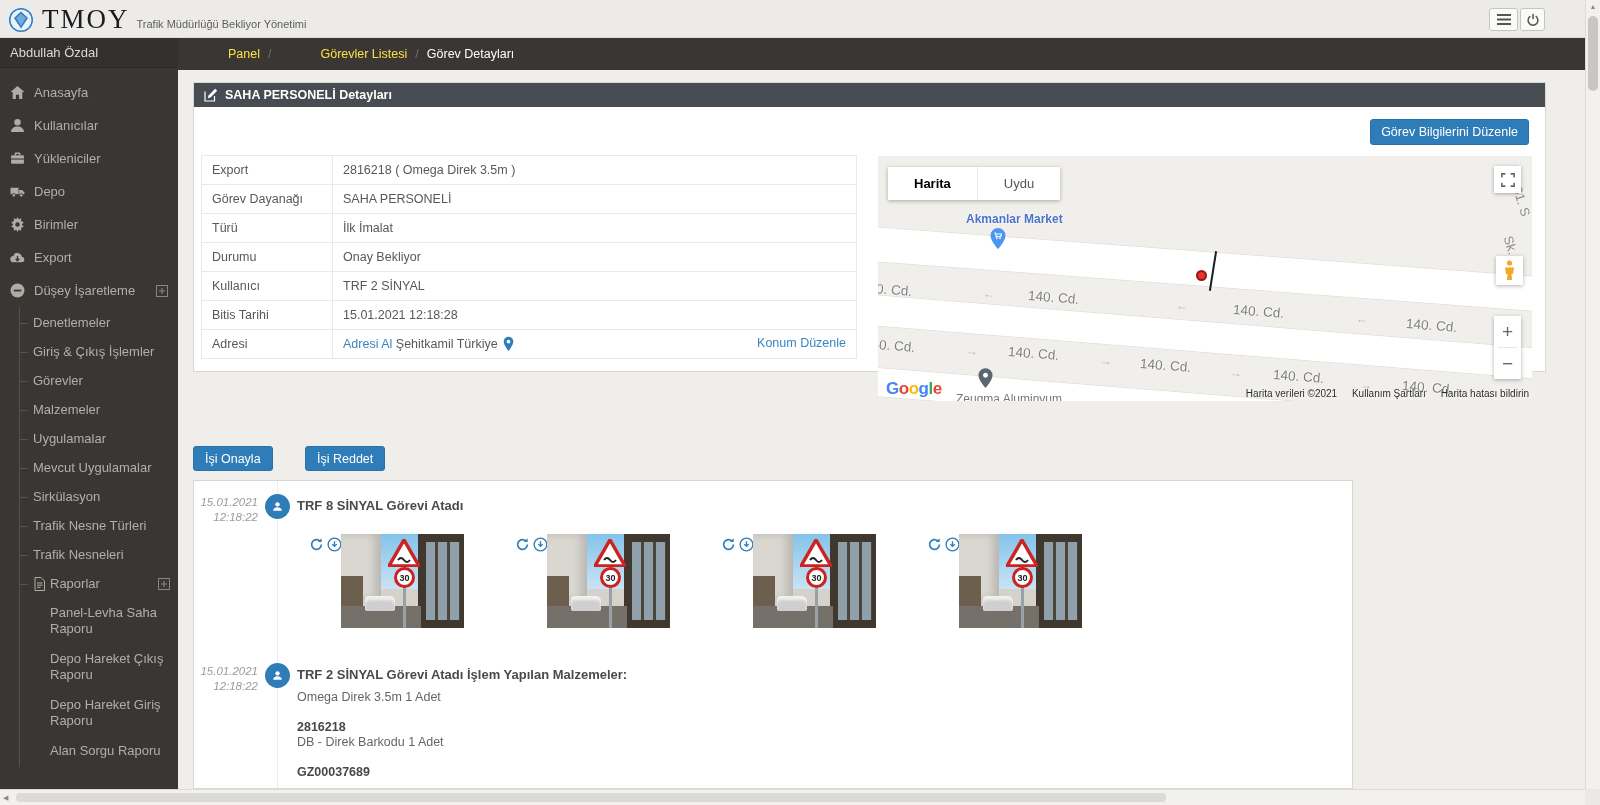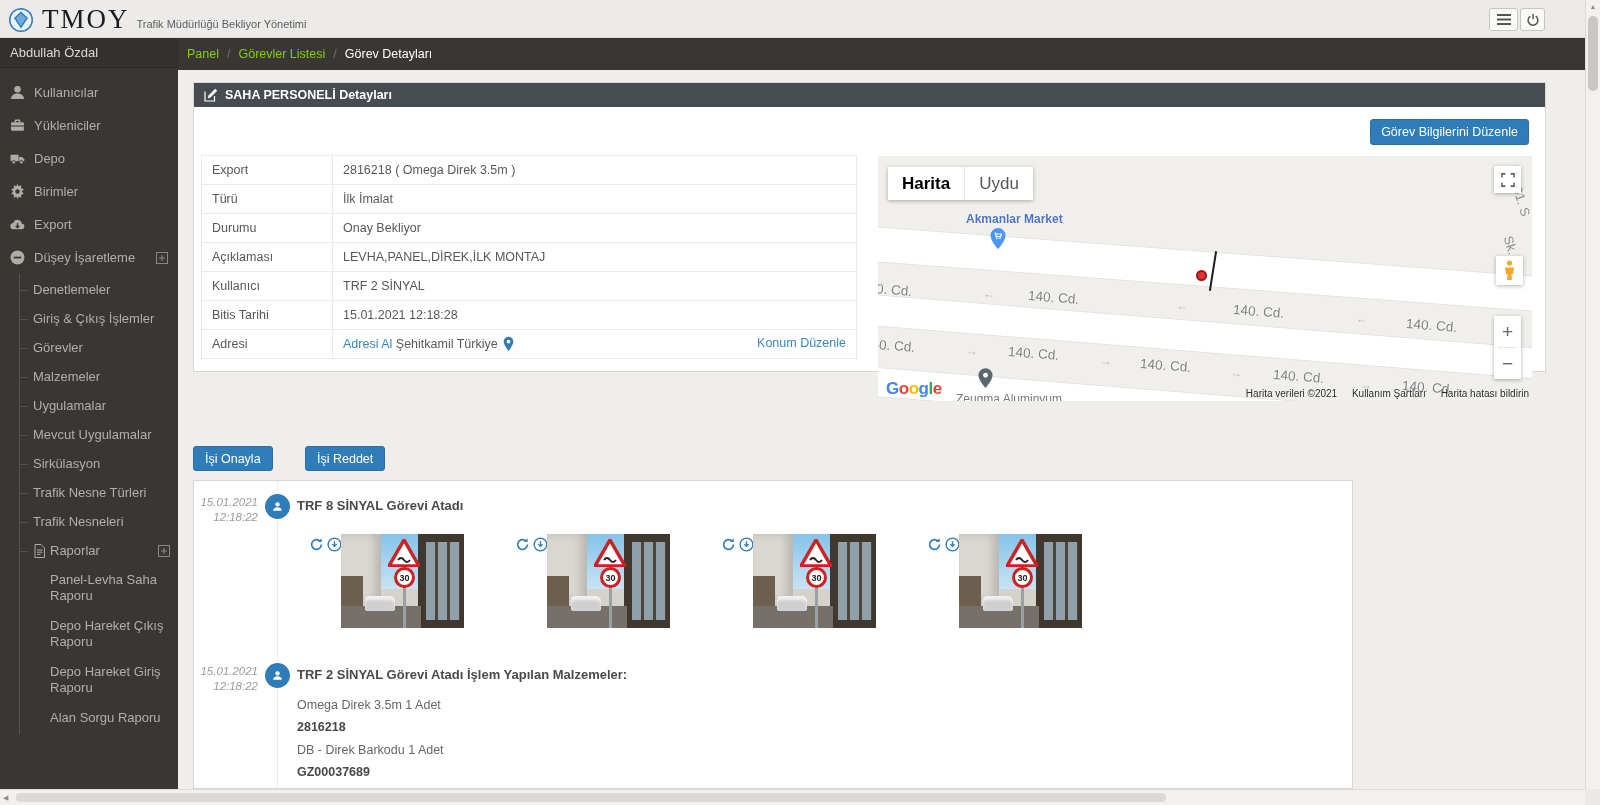--- a/index.html
+++ b/index.html
@@ -34,21 +34,21 @@
   .sub-item { position:relative; padding:7px 0 7px 13px; font-size:13px; color:#b3aeaa; cursor:pointer; white-space:nowrap; }
   .sub-item:before { content:""; position:absolute; left:-1px; top:50%; width:9px; height:1px; background:#56514c; }
   .rep-head { position:relative; display:flex; align-items:center; padding:7px 8px 7px 13px; font-size:13px; cursor:pointer; }
   .rep-head:before { content:""; position:absolute; left:-1px; top:50%; width:9px; height:1px; background:#56514c; }
   .rep-head .ic { width:13px; height:14px; margin-right:4px; display:inline-flex; }
   .rep-head .plus { margin-left:auto; display:inline-flex; }
   .rep-item { padding:7px 8px 7px 30px; font-size:13px; color:#b3aeaa; line-height:16px; cursor:pointer; }
 
   
   .breadcrumb { position:absolute; left:178px; top:38px; width:1407px; height:32px; background:#3a3633; display:flex; align-items:center; padding-left:9px; font-size:12.5px; }
-  .bc-item { color:#84cc16; cursor:pointer; } .bc-sep { color:#766f6a; margin:0 8px; } .bc-active { color:#ffffff; }
+  .bc-item { color:#fde047; cursor:pointer;margin-left:41px; } .bc-sep { color:#766f6a; margin:0 8px; } .bc-active { color:#ffffff; }
 
   
   .panel { position:absolute; left:193px; top:82px; width:1353px; height:290px; background:#fff; border:1px solid #d9d7d4; }
   .panel-header { height:24px; background:#474c52; color:#fff; font-size:12.5px; font-weight:bold; display:flex; align-items:center; padding-left:10px; }
   .panel-header .ic { width:14px; height:14px; margin-right:7px; display:inline-flex; }
   .edit-task-btn { position:absolute; right:16px; top:36px; background:#2e7cb8; color:#fff; border:1px solid #2a6fa5; border-radius:3px; font-size:12.5px; padding:5px 10px; cursor:pointer; font-family:inherit; }
 
   .details { position:absolute; left:7px; top:72px; width:656px; border-collapse:collapse; font-size:12.5px; color:#585858; }
   .details td { border:1px solid #eaE9e7; border-color:#eae9e7; height:29px; padding:4px 10px; }
   .details td.lbl { width:131px; }
@@ -63,21 +63,21 @@
   .roadB { left:-30px; top:166px; width:740px; height:32px; transform:rotate(4.6deg); }
   .roadC { left:-40px; top:228px; width:500px; height:30px; transform:rotate(4.6deg); }
   .st-lbl { position:absolute; color:#7e7e7e; font-size:13.5px; text-shadow:0 0 2px #fff, 0 0 2px #fff; transform:rotate(4.5deg); white-space:nowrap; }
   .st-arr { position:absolute; color:#b8b8b8; font-size:12px; transform:rotate(4.5deg); }
   .side-lbl { position:absolute; color:#8a8a8a; font-size:13px; white-space:nowrap; transform:rotate(73deg); transform-origin:left top; text-shadow:0 0 2px #fff; }
   .poi-lbl { position:absolute; color:#4a73c9; font-size:12px; font-weight:bold; text-shadow:0 0 2px #fff,0 0 2px #fff; }
   .poi-lbl2 { position:absolute; color:#777; font-size:12px; text-shadow:0 0 2px #fff; }
   .marker-dot { position:absolute; left:318px; top:114px; width:11px; height:11px; border-radius:50%; background:#e23434; border:2px solid #9d1414; }
   .marker-pole { position:absolute; left:334px; top:95px; width:2px; height:40px; background:#1d1d1d; transform:rotate(9deg); }
   .map-type { position:absolute; left:10px; top:11px; display:flex; box-shadow:0 1px 4px rgba(0,0,0,.3); }
-  .mt-btn { background:#fff; height:33px; padding:0 14px; font-size:17px; display:flex; align-items:center; color:#565656; cursor:pointer; }
+  .mt-btn { background:#fff; height:33px; padding:0 26px; font-size:13px; display:flex; align-items:center; color:#565656; cursor:pointer; }
   .mt-btn.active { font-weight:bold; color:#000; }
   .mt-btn + .mt-btn { border-left:1px solid #e6e6e6; }
   .sq-btn { position:absolute; background:#fff; box-shadow:0 1px 4px rgba(0,0,0,.3); display:flex; align-items:center; justify-content:center; cursor:pointer; }
   .fullscreen { right:11px; top:10px; width:27px; height:27px; }
   .pegman { right:9px; top:100px; width:27px; height:29px; }
   .zoomctl { position:absolute; right:11px; top:160px; width:27px; background:#fff; box-shadow:0 1px 4px rgba(0,0,0,.3); }
   .zoom-btn { height:31px; display:flex; align-items:center; justify-content:center; font-size:19px; color:#666; cursor:pointer; }
   .zoom-div { height:1px; background:#e6e6e6; margin:0 4px; }
   .google { position:absolute; left:8px; top:223px; font-size:17px; font-weight:bold; letter-spacing:-.5px; }
   .attr { position:absolute; right:3px; bottom:2px; font-size:10px; color:#2b2b2b; text-shadow:0 0 2px #fff; }
@@ -86,21 +86,21 @@
   
   .act-btn { position:absolute; top:446px; height:25px; background:#2e7cb8; color:#fff; border:1px solid #2a6fa5; border-radius:3px; font-size:12.5px; padding:0 11px; cursor:pointer; font-family:inherit; }
   .btn-approve { left:193px;text-align:center; } .btn-reject { left:305px; }
 
   
   .timeline { position:absolute; left:193px; top:480px; width:1160px; height:309px; background:#fff; border:1px solid #d9d7d4; overflow:hidden; }
   .tl-line { position:absolute; left:83px; top:0; bottom:0; width:1px; background:#ececec; }
   .tl-date { position:absolute; width:62px; text-align:right; font-style:italic; font-size:11.5px; color:#9b9b9b; line-height:15px; }
   .tl-avatar { position:absolute; left:71px; width:25px; height:25px; border-radius:50%; background:#2e7cb8; display:flex; align-items:center; justify-content:center; }
   .tl-title { position:absolute; left:103px; font-size:13px; font-weight:bold; color:#4a4a4a; }
-  .tl-text { position:absolute; left:103px; font-size:12.5px; color:#666;margin-top:8px; }
+  .tl-text { position:absolute; left:103px; font-size:12.5px; color:#666; }
   .tl-code { position:absolute; left:103px; font-size:12.5px; font-weight:bold; color:#484848; }
   .ph-icons { position:absolute; display:flex; gap:3px; }
   .ph-icons span { display:inline-flex; cursor:pointer; }
   .photo { position:absolute; width:123px; height:94px; background:linear-gradient(#84c3ea, #c8e3f4 58%, #d5d2cc 58%); overflow:hidden; }
   .p-bldg-l { position:absolute; left:0; top:0; width:40px; height:66px; background:#dad6d0; box-shadow:inset -6px 0 8px rgba(0,0,0,.15); }
   .p-truck { position:absolute; left:0; top:42px; width:22px; height:34px; background:#6d5f4e; }
   .p-bldg-r { position:absolute; right:0; top:0; width:46px; height:94px; background:#40382f; }
   .p-win { position:absolute; right:4px; top:8px; width:34px; height:78px; background:repeating-linear-gradient(90deg,#8fa0aa 0 9px,#4c453c 9px 12px); }
   .p-road { position:absolute; left:0; bottom:0; width:80px; height:22px; background:#75706a; }
   .p-car { position:absolute; left:24px; bottom:17px; width:30px; height:15px; background:#cfcfcf; border-radius:4px 5px 2px 2px; box-shadow:inset 0 4px 3px rgba(255,255,255,.7); }
@@ -142,20 +142,28 @@
             <path d="M5 3.6a5.6 5.6 0 1 0 6 0" fill="none" stroke="#555" stroke-width="1.7"></path>
             <rect x="7.2" y="1" width="1.7" height="6" fill="#555"></rect>
           </svg>
       </span>
     </div>
   </div>
 
   <div class="sidebar">
     <div class="username">Abdullah Özdal</div>
     <div class="nav">
+      <div class="nav-item">
+        <span class="ic">
+            <svg width="15" height="15" viewBox="0 0 14 14">
+              <path d="M7 1l6.5 5.5h-2V13H8.5V9h-3v4H2.5V6.5h-2z" fill="#b0aba5"></path>
+            </svg>
+          </span>
+        <span>Anasayfa</span>
+      </div>
       <div class="nav-item">
         <span class="ic">
             <svg width="15" height="15" viewBox="0 0 14 14">
               <circle cx="7" cy="4" r="3" fill="#b0aba5"></circle>
               <path d="M1 13c0-3.2 2.7-5 6-5s6 1.8 6 5z" fill="#b0aba5"></path>
             </svg>
           </span>
         <span>Kullanıcılar</span>
       </div>
       <div class="nav-item">
@@ -267,30 +275,30 @@
     </div>
     <button class="edit-task-btn">Görev Bilgilerini Düzenle</button>
 
     <table class="details">
       <tbody>
           <tr>
             <td class="lbl">Export</td>
             <td>2816218 ( Omega Direk 3.5m )</td>
           </tr>
       <tr>
+            <td class="lbl">Görev Dayanağı</td>
+            <td>SAHA PERSONELİ</td>
+          </tr>
+      <tr>
             <td class="lbl">Türü</td>
             <td>İlk İmalat</td>
           </tr>
       <tr>
             <td class="lbl">Durumu</td>
             <td>Onay Bekliyor</td>
-          </tr>
-      <tr>
-            <td class="lbl">Açıklaması</td>
-            <td>LEVHA,PANEL,DİREK,İLK MONTAJ</td>
           </tr>
       <tr>
             <td class="lbl">Kullanıcı</td>
             <td>TRF 2 SİNYAL</td>
           </tr>
       <tr>
             <td class="lbl">Bitis Tarihi</td>
             <td>15.01.2021 12:18:28</td>
           </tr>
       <tr>

